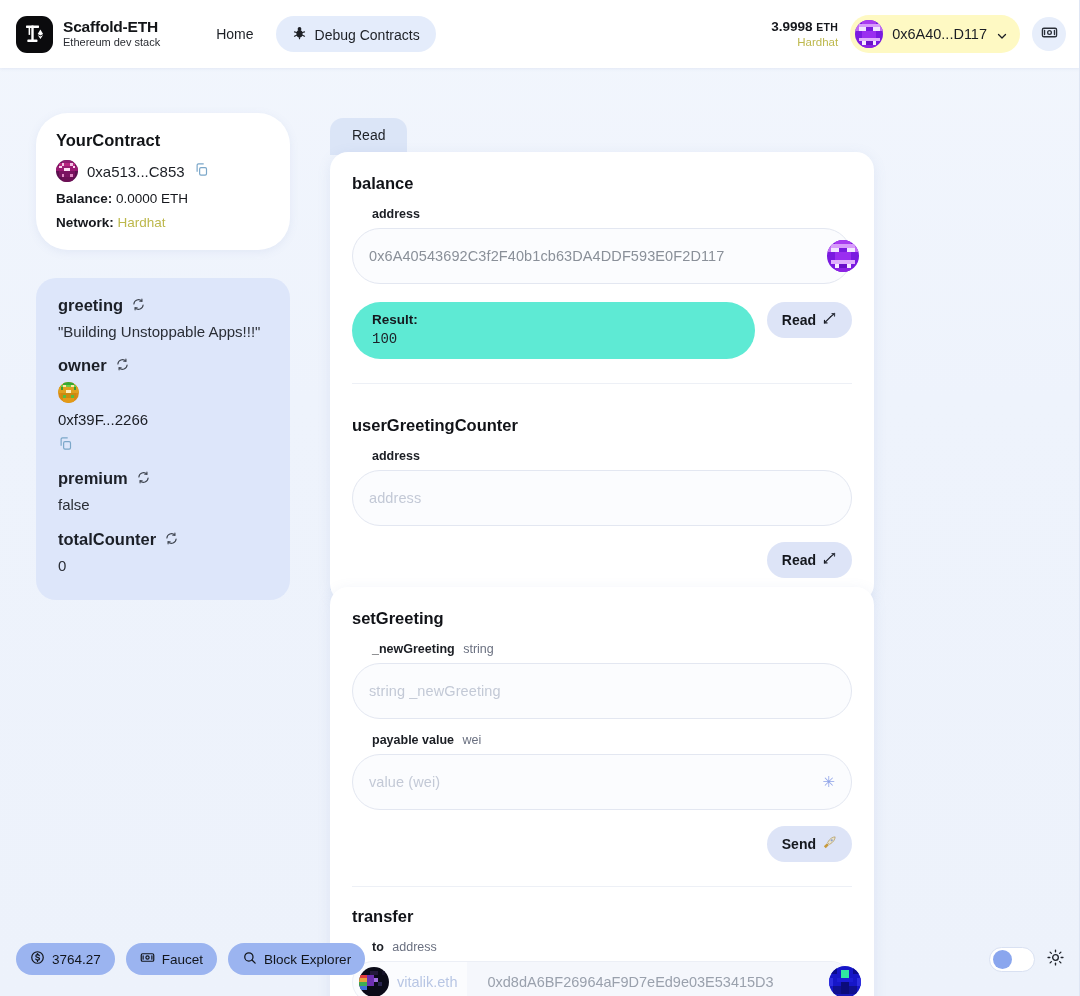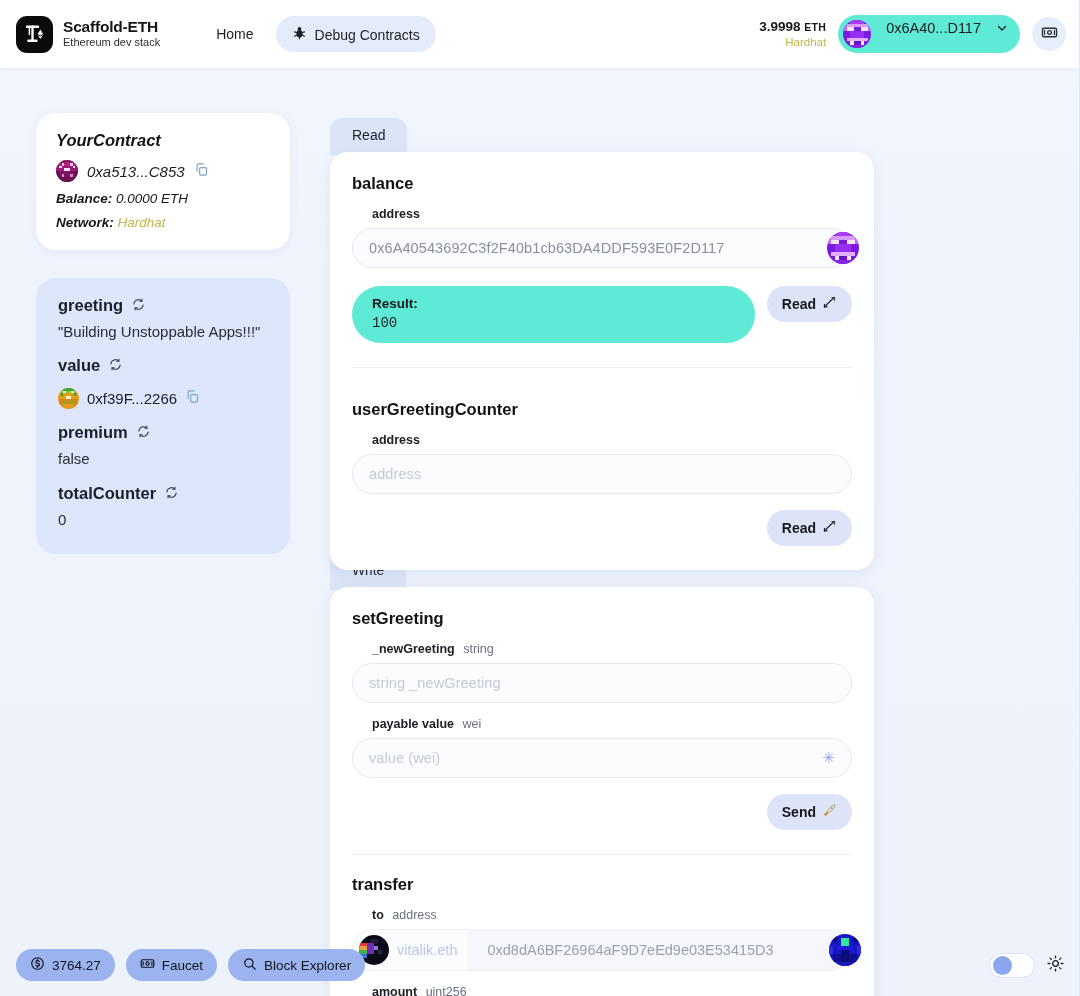--- a/index.html
+++ b/index.html
@@ -46,44 +46,43 @@
   }
   .nav-item.active { background: #e4ecfb; font-weight: 500; }
 
   .header-right { margin-left: auto; display: flex; align-items: center; gap: 12px; }
   .bal { text-align: right; line-height: 1.15; }
   .bal-amt { font-size: 13.5px; font-weight: bold; color: #15171c; }
   .bal-amt .unit { font-size: 10.5px; font-weight: bold; letter-spacing: .3px; }
   .bal-net { font-size: 11.5px; color: #bdb84c; margin-top: 1px; }
 
   .acct {
-    display: flex; gap: 15px;
-    background: #5eead4; border-radius: 999px;
+    display: flex; align-items: center; gap: 9px;
+    background: #fef9c3; border-radius: 999px;
     padding: 5px 12px 5px 5px; cursor: pointer;
   }
   .acct-addr { font-size: 14.5px; color: #1a1d23; font-weight: 500; }
   .chev { width: 12px; height: 12px; display:block; }
 
   .icon-btn {
     width: 34px; height: 34px; border-radius: 999px;
     background: #e7eefb; display: flex; align-items: center; justify-content: center;
     cursor: pointer; flex: none;
   }
 
   
   .blockie { border-radius: 50%; flex: none; display:block; }
 
   
   .left-col { position: absolute; left: 36px; top: 113px; width: 254px; }
 
   .contract-card {
-    background: #ffffff; border-radius: 20px;
+    background: #ffffff; border-radius: 32px;
     padding: 18px 20px 20px 20px;
     box-shadow: 0 2px 10px rgba(110,130,190,0.10);
-    font-style: italic;
   }
   .contract-name { font-size: 16.5px; font-weight: bold; color: #121417; }
   .addr-row { display: flex; align-items: center; gap: 9px; margin-top: 10px; }
   .addr-txt { font-size: 15px; color: #1b1e24; }
   .meta-row { margin-top: 9px; font-size: 13.5px; color: #16181d; }
   .meta-row b { font-weight: bold; text-align: center; }
   .meta-val { color: #16181d; font-weight: normal; }
   .net-val { color: #bdb84c; }
 
   .vars-card {
@@ -91,21 +90,21 @@
     background: #dde6fa; border-radius: 20px;
     padding: 18px 22px 24px 22px;
   }
   .var-name {
     font-size: 16.5px; font-weight: bold; color: #1b1f27;
     display: flex; align-items: center; gap: 9px;
   }
   .var-name + .var-val { margin-top: 6px; }
   .var-val { font-size: 15px; color: #2a2e36; line-height: 1.42; word-break: break-word; }
   .var-block + .var-block { margin-top: 14px; }
-  .var-addr-row { display: flex; align-items: center; gap: 8px; margin-top: 13px; }
+  .var-addr-row { display: flex; gap: 8px; margin-top: 7px; flex-direction: column; }
 
   
   .panel-wrap { position: absolute; left: 330px; top: 118px; width: 544px; }
   .tab {
     display: inline-block;
     background: #dbe5f7;
     border-radius: 13px 13px 0 0;
     padding: 9px 22px 12px 22px;
     font-size: 14px; color: #1d2026;
     position: relative; z-index: 1;
@@ -118,21 +117,21 @@
     position: relative; z-index: 2;
     margin-top: -3px;
   }
   .fn-title { font-size: 16.5px; font-weight: bold; color: #111318; }
   .arg-label { font-size: 12.5px; color: #4a4f58; margin: 14px 0 7px 20px; }
   .arg-label .argname { font-weight: bold; color: #1b1e24; }
   .arg-label .argtype { color: #6a7080; margin-left: 5px; }
 
   .field {
     position: relative;
-    height: 40px;
+    height: 56px;
     border: 1px solid #e3e7f1;
     border-radius: 999px;
     background: #fbfcfe;
     display: flex; align-items: center;
     padding: 0 16px;
   }
   .field .val { font-size: 14.5px; color: #8a9099; letter-spacing: .1px; }
   .field .val.placeholder { color: #c3c9d6; }
   .field-avatar { position: absolute; right: -8px; top: 50%; transform: translateY(-50%); }
   .field .star { margin-left: auto; color: #8fa3e8; font-size: 15px; }
@@ -165,21 +164,21 @@
   .ens-name { font-size: 14.5px; color: #b8c6e4; }
   .ens-right {
     flex: 1; height: 100%; display: flex; align-items: center;
     background: #f5f7fc; border-radius: 0 999px 999px 0;
     padding-left: 20px; margin-left: 10px;
   }
   .ens-addr { font-size: 14.5px; color: #9aa1ad; }
 
   
   .footer {
-    position: absolute; left: 0; bottom: 4px; width: 1080px; height: 54px;
+    position: absolute; left: 0; bottom: 10px; width: 1080px; height: 54px;
     display: flex; align-items: center; padding: 0 16px;
     z-index: 30;
   }
   .pill {
     background: #9bb4f0; border-radius: 999px;
     padding: 7px 14px; font-size: 13.5px; color: #12151b;
     display: flex; align-items: center; gap: 7px;
     margin-right: 11px; cursor: pointer; white-space: nowrap;
   }
   .footer-right { margin-left: auto; display: flex; align-items: center; gap: 12px; }
@@ -337,21 +336,21 @@
               <polyline points="18.3,2.2 18.3,6 14.4,6"></polyline>
                 <polyline points="5.7,21.8 5.7,18 9.6,18"></polyline>
             </svg>
           </span>
         </div>
         <div class="var-val">"Building Unstoppable Apps!!!"</div>
       </div>
 
       <div class="var-block">
         <div class="var-name">
-          <span>value</span>
+          <span>owner</span>
           <span>
             <svg width="13" height="13" viewBox="0 0 24 24" fill="none" stroke="#3c424d" stroke-width="2.1" stroke-linecap="round">
               <path d="M20.5 13a8.5 8.5 0 0 1-14.6 5.3"></path>
                 <path d="M3.5 11a8.5 8.5 0 0 1 14.6-5.3"></path>
               <polyline points="18.3,2.2 18.3,6 14.4,6"></polyline>
                 <polyline points="5.7,21.8 5.7,18 9.6,18"></polyline>
             </svg>
           </span>
         </div>
         <div class="var-addr-row">

